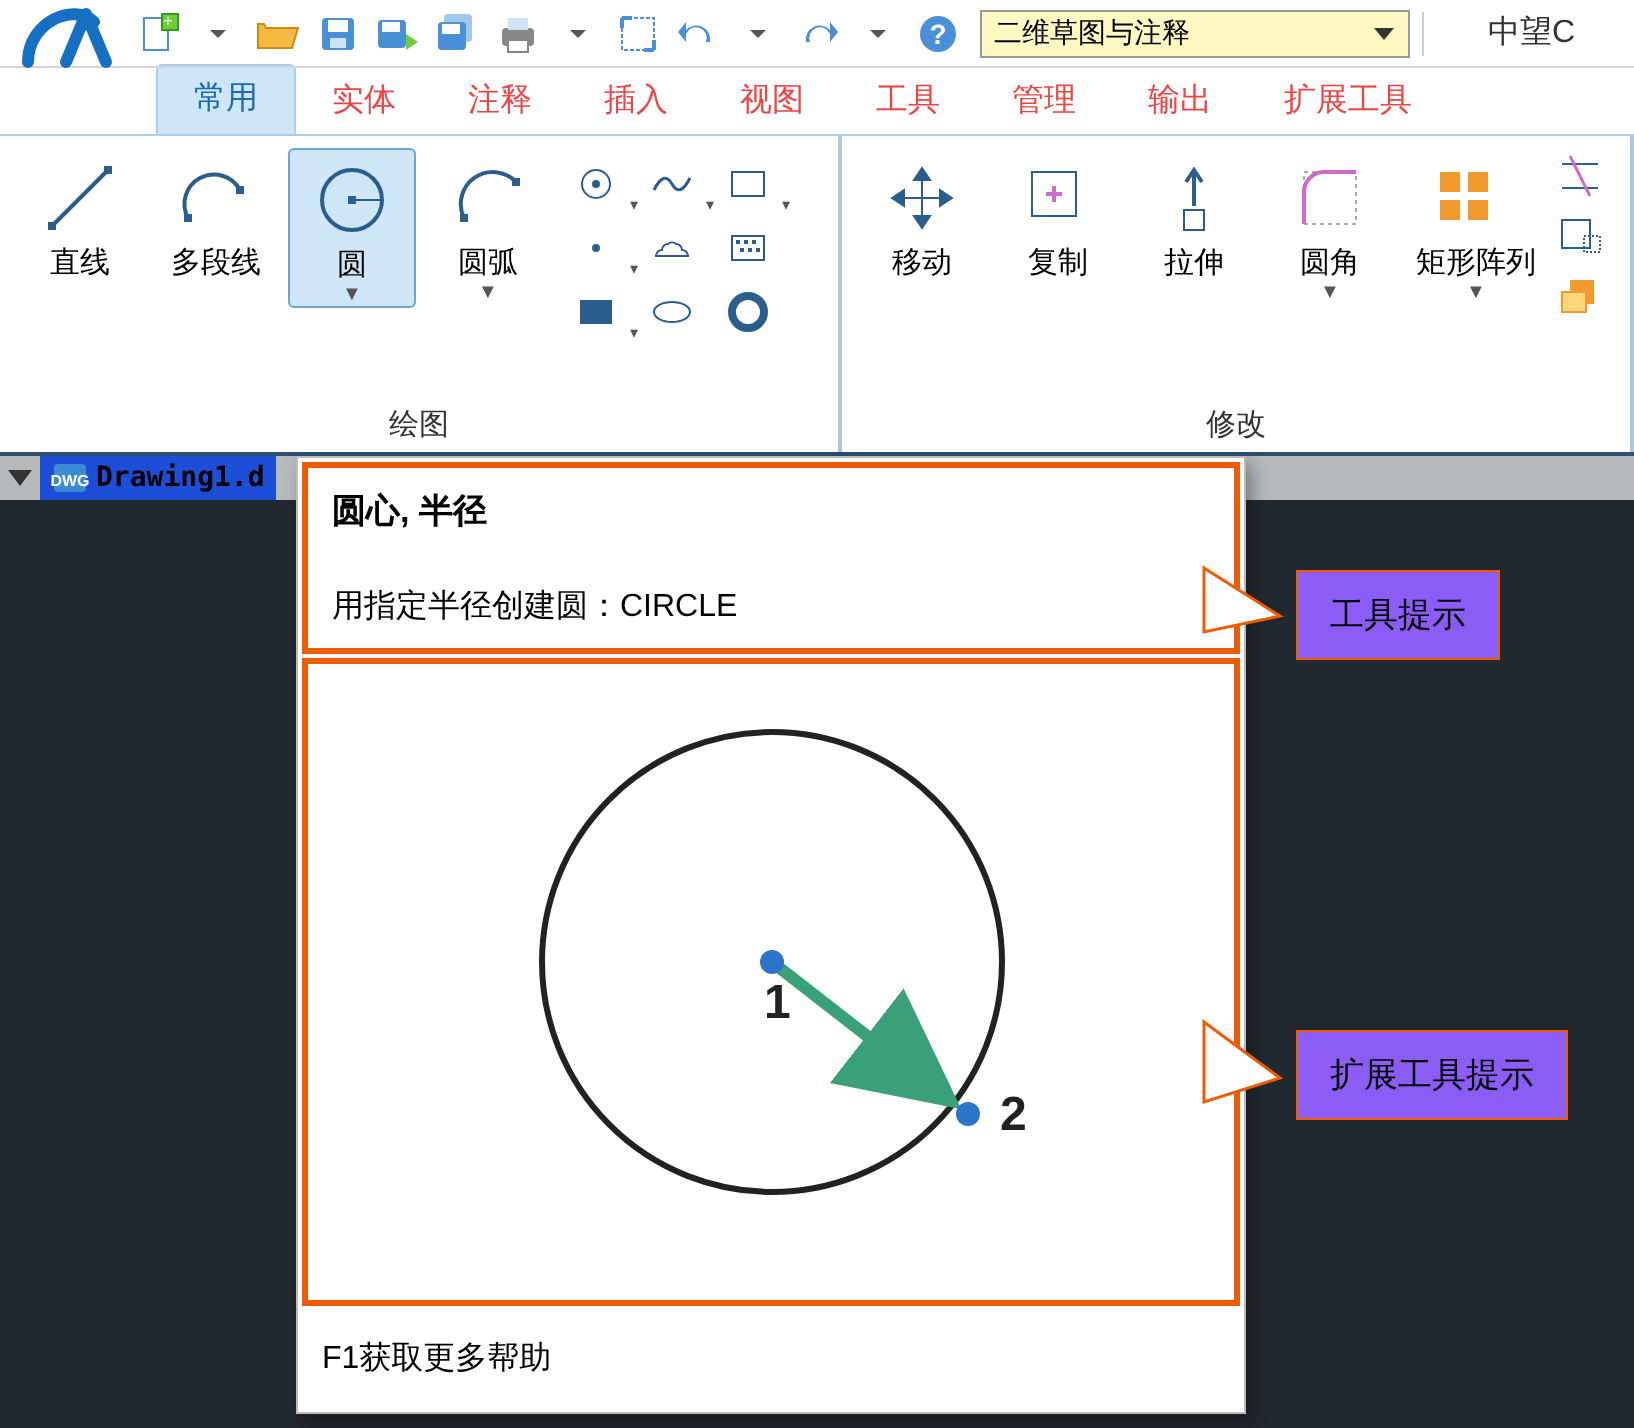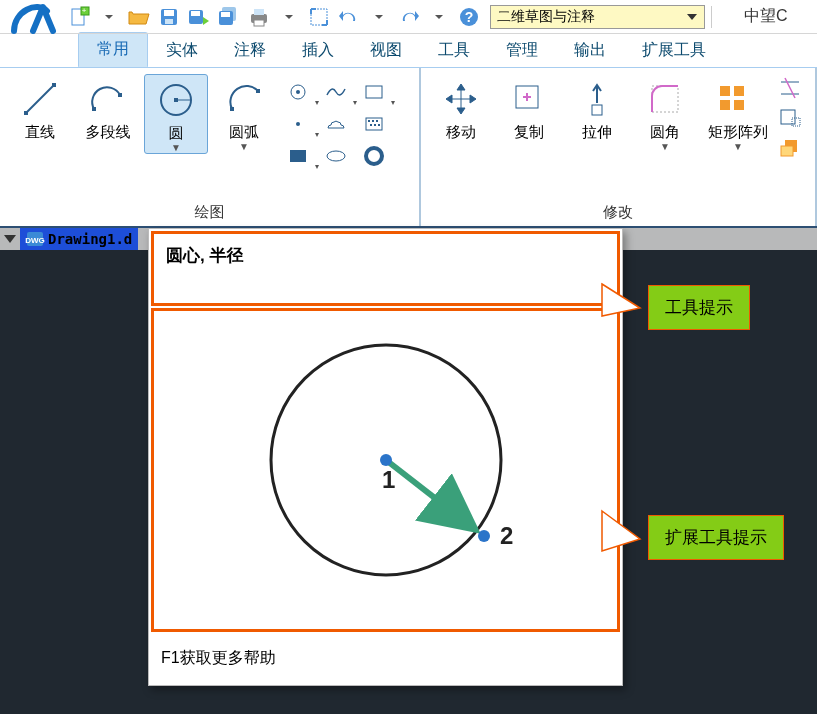--- a/index.html
+++ b/index.html
@@ -11,21 +11,21 @@
   .qat .btn { width: 30px; height: 30px; display:flex; align-items:center; justify-content:center; cursor:pointer; }
   .qat .sep { border-left:1px solid #ccc; height:22px; margin:0 6px; }
   .qat select, .qat .dropdown { height:24px; border:1px solid #999; font-size:14px; padding:2px 26px 2px 6px; background:#fef9c3; margin-left:6px; min-width:200px; appearance:none; position:relative; }
   .dd-wrap { position:relative; display:inline-block; }
   .dd-wrap::after { content:""; position:absolute; right:8px; top:50%; transform:translateY(-50%); border-left:5px solid transparent; border-right:5px solid transparent; border-top:6px solid #333; pointer-events:none; }
   .brand { margin-left:26px; font-size:16px; color:#333; }
 
   
   .tabs { height: 34px; display:flex; align-items:flex-end; border-bottom:1px solid #a7cdf0; }
   .tabs .tabspace { width:78px; }
-  .tab { padding:6px 18px 6px; font-size:16px; color:#0c4a6e; cursor:pointer; }
+  .tab { padding:6px 18px 6px; font-size:16px; color:#ef4444; cursor:pointer; }
   .tab.active { background:#cfe6f7; color:#1a6bb5; border:1px solid #a7cdf0; border-bottom:1px solid #cfe6f7; border-radius:3px 3px 0 0; }
 
   
   .ribbon { height:160px; display:flex; background:#fff; border-bottom:2px solid #2d4f73; }
   .panel { display:flex; flex-direction:column; border-right:2px solid #afc8de; }
   .panel-body { flex:1; display:flex; align-items:flex-start; padding:6px 8px 0; gap:4px; }
   .panel-title { text-align:center; font-size:15px; padding:2px 14px 4px; color:#333; }
 
   .bigbtn { width:64px; display:flex; flex-direction:column; align-items:center; gap:4px; padding-top:4px; cursor:pointer; }
   .bigbtn.selected { background:#cfe6f7; border:1px solid #6aa5d8; border-radius:3px; }
@@ -47,21 +47,21 @@
   .tooltip-popup { position:absolute; top:228px; left:148px; width:475px; background:#fff; border:1px solid #bbb; box-shadow:3px 4px 8px rgba(0,0,0,.35); }
   .ttp-head { border:3px solid #f05a00; margin:2px; padding:10px 12px; }
   .ttp-title { font-weight:bold; font-size:17px; margin-bottom:26px; }
   .ttp-desc { font-size:16px; }
   .ttp-body { border:3px solid #f05a00; margin:2px; padding:14px 12px; background:#fff; }
   .ttp-diagram { display:flex; align-items:center; justify-content:center; height:290px; }
   .ttp-foot { padding:14px 12px 16px; font-weight:normal; font-size:16px; }
 
   
   .callout { position:absolute; display:flex; align-items:center; }
-  .callout .box { border:1px solid #f05a00; padding:10px 16px; background:#84cc16; font-size:17px; white-space:nowrap; }
+  .callout .box { border:1px solid #f05a00; padding:10px 16px; background:#8b5cf6; font-size:17px; white-space:nowrap; }
   .callout svg { display:block; }
 
   svg { overflow:visible; }
 </style>
 </head>
 <body>
 
 <div class="qat">
   <div class="logo">
     <svg width="50" height="40" viewBox="0 0 50 40">
@@ -355,20 +355,21 @@
           <text x="9" y="12" text-anchor="middle" font-size="8" fill="#fff" font-family="sans-serif">DWG</text>
         </svg>
       <span>Drawing1.d</span>
     </div>
   </div>
 </div>
 
 <div class="tooltip-popup">
   <div class="ttp-head">
     <div class="ttp-title">圆心, 半径</div>
+    <div class="ttp-desc">用指定半径创建圆：CIRCLE</div>
   </div>
   <div class="ttp-body">
     <div class="ttp-diagram">
       <svg width="300" height="280" viewBox="0 0 300 280">
         <circle cx="150" cy="130" r="115" stroke="#222" stroke-width="3" fill="none"></circle>
         <defs>
           <marker id="arrow" markerWidth="12" markerHeight="12" refX="9" refY="5" orient="auto">
             <path d="M0 0 L10 5 L0 10 Z" fill="#3aa07a"></path>
           </marker>
         </defs>

